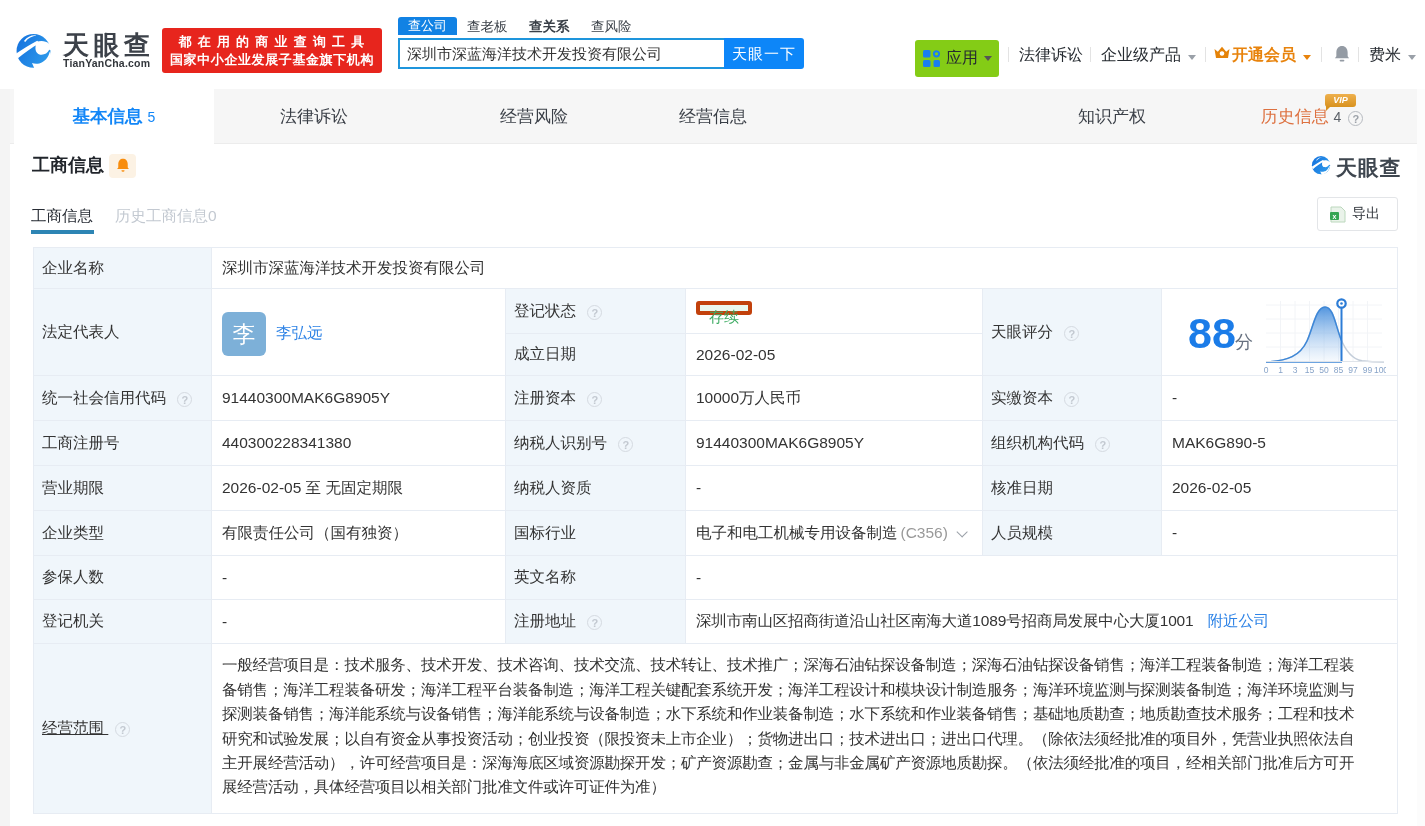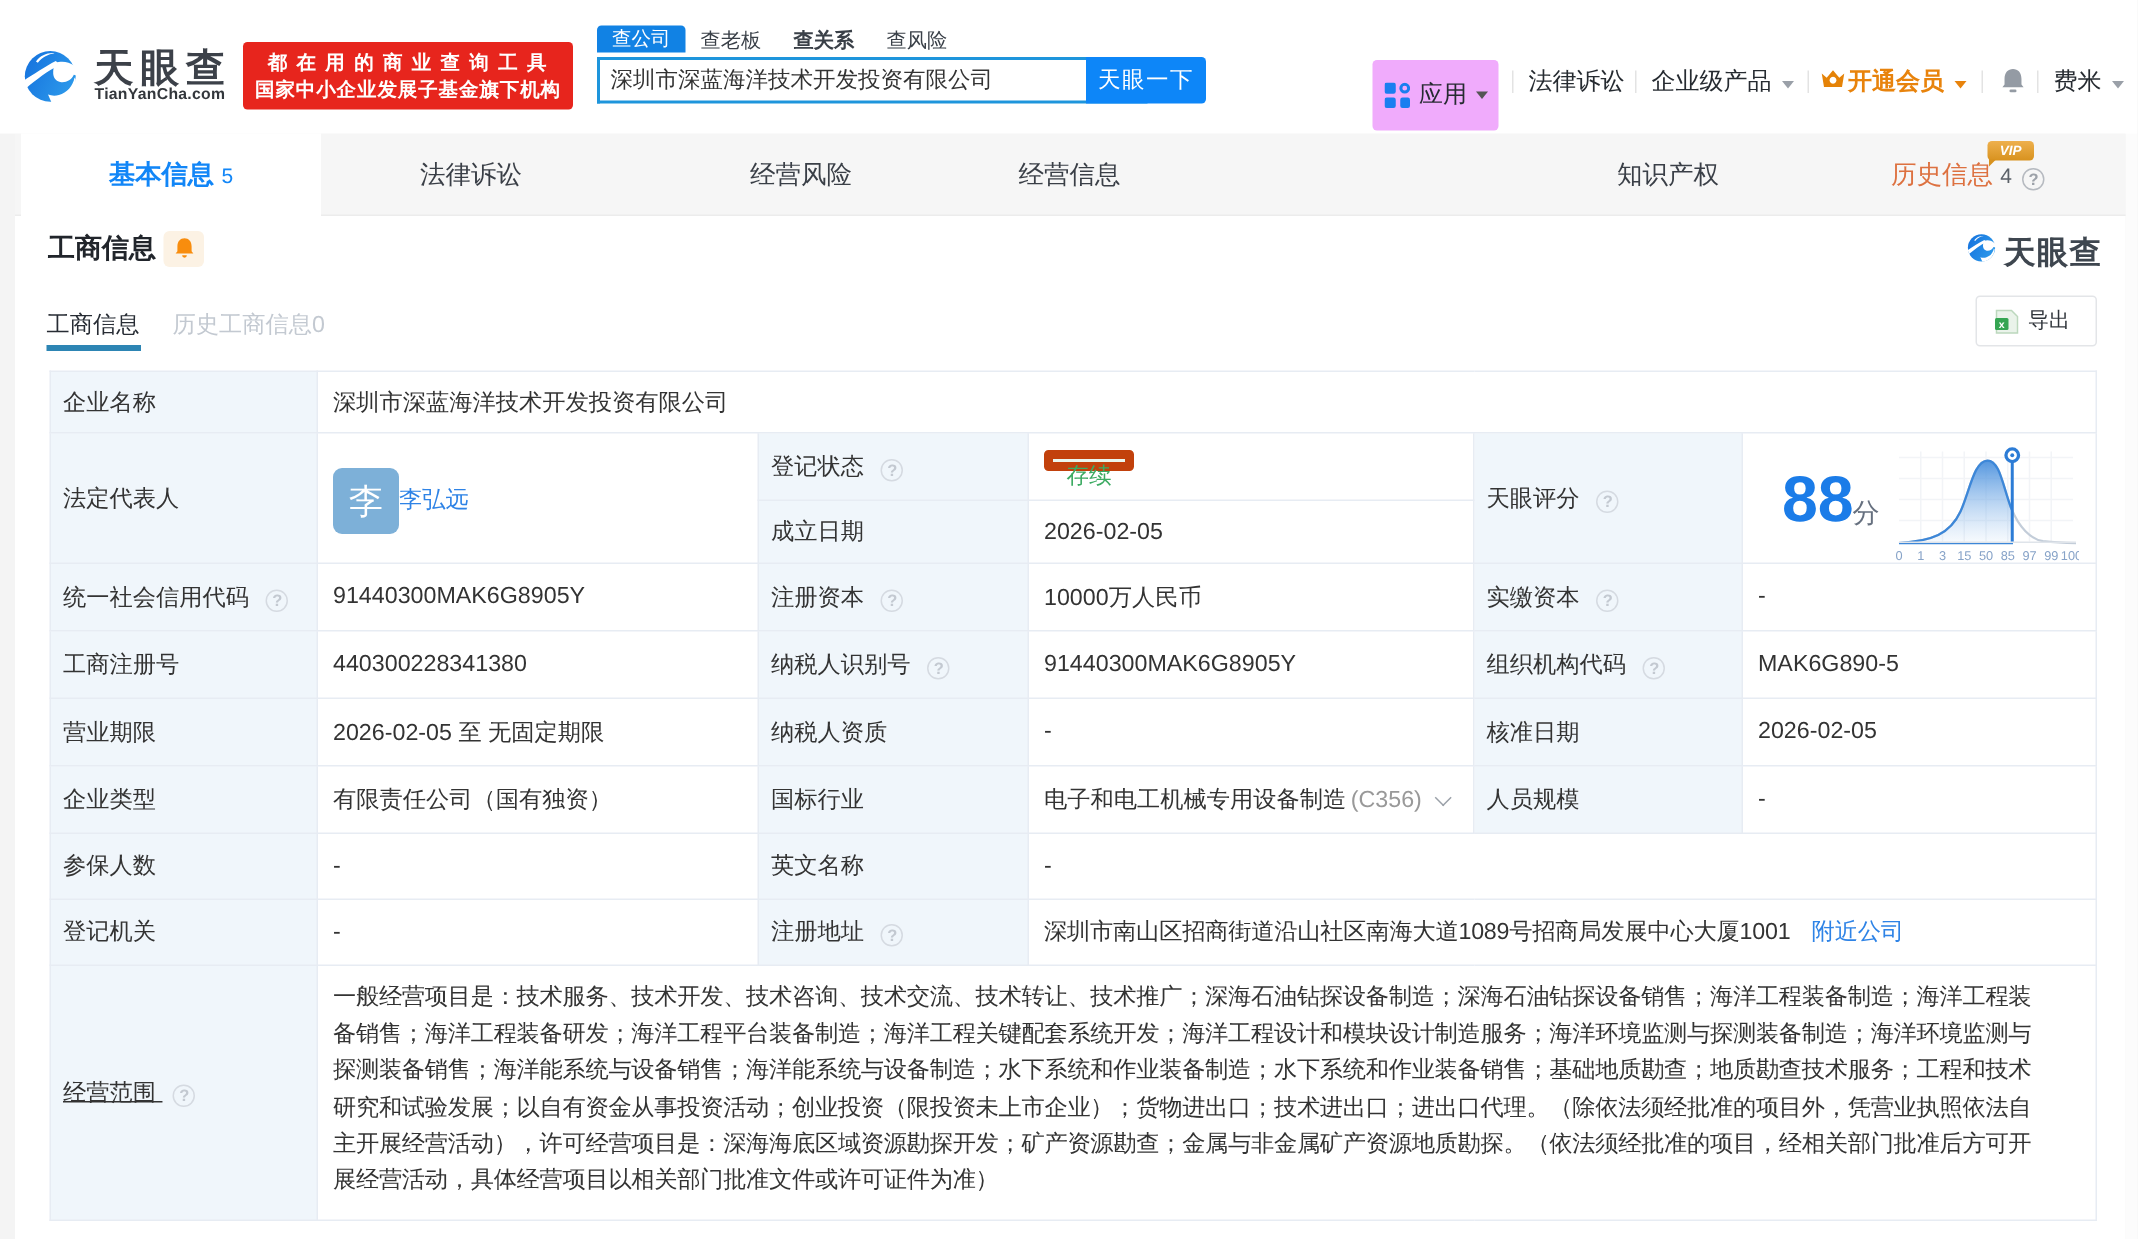--- a/index.html
+++ b/index.html
@@ -14,21 +14,21 @@
 #tycurl{position:absolute;left:63px;top:57px;font-size:10.5px;font-weight:bold;color:#33373c;letter-spacing:0.2px;}
 #redbadge{position:absolute;left:162px;top:28px;width:220px;height:45px;background:#e7251d;border-radius:3px;color:#fff;font-weight:bold;font-size:13px;text-align:center;padding-top:4px;}
 #redbadge .l1{letter-spacing:6.2px;line-height:19px;margin-left:5px;}
 #redbadge .l2{letter-spacing:0.6px;line-height:18px;}
 #stabs{position:absolute;left:398px;top:17px;height:18px;width:280px;}
 #stabs .act{position:absolute;left:0;top:0;width:59px;height:18px;background:#1182e4;color:#fff;font-size:13px;text-align:center;line-height:18px;border-radius:3px 3px 0 0;}
 #stabs .t{position:absolute;top:1px;font-size:13.5px;color:#3a4048;}
 #sinput{position:absolute;left:398px;top:38px;width:367px;height:31px;background:#fff;border:2px solid #1e95dc;border-right:none;font-size:15px;color:#333;line-height:27px;padding-left:7px;}
 #sclear{position:absolute;left:734px;top:44px;width:19px;height:19px;border-radius:50%;background:#d8dce1;color:#fff;text-align:center;line-height:19px;font-size:13px;}
 #sbtn{position:absolute;left:724px;top:38px;width:80px;height:31px;background:#0d86f8;color:#fff;font-size:15px;text-align:center;line-height:31px;border-radius:0 3px 3px 0;letter-spacing:1px;}
-#appblk{position:absolute;left:915px;top:40px;width:84px;height:47px;background:#f0abfc;border-radius:3px;display:flex;align-items:center;padding-left:8px;}
+#appblk{position:absolute;left:915px;top:40px;width:84px;height:37px;background:#84cc16;border-radius:3px;display:flex;align-items:center;padding-left:8px;}
 #appblk .tx{font-size:16px;color:#262b31;margin-left:6px;}
 .caret{display:inline-block;width:0;height:0;border-left:4.5px solid transparent;border-right:4.5px solid transparent;border-top:5.5px solid #555;margin-left:6px;}
 .hmenu{position:absolute;top:45px;font-size:16px;color:#262b31;line-height:19px;}
 .hdiv{position:absolute;top:47px;width:1px;height:15px;background:#e3e3e3;}
 
 #navbar{position:absolute;left:10px;top:89px;width:1407px;height:55px;background:#f6f6f6;border-bottom:1px solid #ececec;z-index:4;}
 #navact{position:absolute;left:4px;top:0;width:200px;height:55px;background:#fff;text-align:center;line-height:55px;font-size:17px;}
 #navact b{color:#1286f7;font-size:17.5px;}
 #navact span{color:#1286f7;font-size:14px;margin-left:5px;}
 .navtab{position:absolute;top:0;width:200px;height:55px;text-align:center;line-height:55px;font-size:17px;color:#3a3f47;}
@@ -43,21 +43,21 @@
 #subtab1{position:absolute;left:21px;top:62px;font-size:15.5px;color:#272c34;}
 #subtab1 .ul{position:absolute;left:0px;top:24px;width:63px;height:4px;background:#2d85b4;}
 #subtab2{position:absolute;left:105px;top:62px;font-size:15.5px;color:#c3c9d1;}
 
 #tblwrap{position:absolute;left:23px;top:103px;}
 table{border-collapse:collapse;table-layout:fixed;width:1364px;}
 td{border:1px solid #e7ecf3;font-size:15.5px;color:#333;vertical-align:middle;padding:0 5px 0 10px;}
 td.lb{background:#f0f6fb;padding-left:8px;}
 .qm{display:inline-block;width:15px;height:15px;border:1px solid #d5dae1;border-radius:50%;color:#c3c9d1;font-size:11px;line-height:14px;text-align:center;margin-left:7px;vertical-align:-1px;font-weight:bold;}
 a.lnk{color:#2e83e6;text-decoration:none;}
-.gtag{display:inline-block;height:14px;line-height:24px;padding:0 9px;background:#eaf7ee;border:6px solid #c2410c;border-radius:3px;color:#3cab62;font-size:15px;}
+.gtag{display:inline-block;height:14px;line-height:24px;padding:0 9px;background:#eaf7ee;border:4px solid #c2410c;border-radius:3px;color:#3cab62;font-size:15px;}
 .gray{color:#999;}
 .chev{display:inline-block;width:8px;height:8px;border-right:1.5px solid #9aa0a8;border-bottom:1.5px solid #9aa0a8;transform:rotate(45deg) translateY(-3px);margin-left:8px;}
 #avatar{display:inline-block;width:44px;height:44px;background:#7db0d8;border-radius:6px;color:#fff;font-size:23px;text-align:center;line-height:44px;vertical-align:middle;}
 #scorecell{position:relative;padding:0;}
 #score88{position:absolute;left:26px;top:20px;font-size:43px;font-weight:bold;color:#1b7ce8;}
 #scorefen{position:absolute;left:73px;top:41px;font-size:18px;color:#66707f;}
 #chartbox{position:absolute;left:100px;top:6px;}
 </style>
 </head>
 <body>
@@ -174,21 +174,21 @@
           <col style="width:236px">
         </colgroup>
     <tbody>
           <tr style="height:41px;">
       <td class="lb">企业名称</td>
       <td colspan="5">深圳市深蓝海洋技术开发投资有限公司</td>
     </tr>
     <tr style="height:45px;">
       <td class="lb" rowspan="2">法定代表人</td>
       <td rowspan="2">
-              <div style="transform:translateY(2px);"><span id="avatar">李</span><a class="lnk" style="">李弘远</a></div>
+              <div style="transform:translateY(2px);"><span id="avatar">李</span><a class="lnk" style="margin-left:10px;">李弘远</a></div>
             </td>
       <td class="lb">登记状态 <span class="qm">?</span></td>
       <td><span class="gtag" style="transform:translateY(2px);">存续</span></td>
       <td class="lb" rowspan="2" style="vertical-align:middle;">天眼评分 <span class="qm">?</span></td>
       <td rowspan="2" id="scorecell">
         <div id="score88">88</div>
               <div id="scorefen">分</div>
         <div id="chartbox">
         <svg width="124" height="82" viewBox="0 0 124 82">
           <defs>

